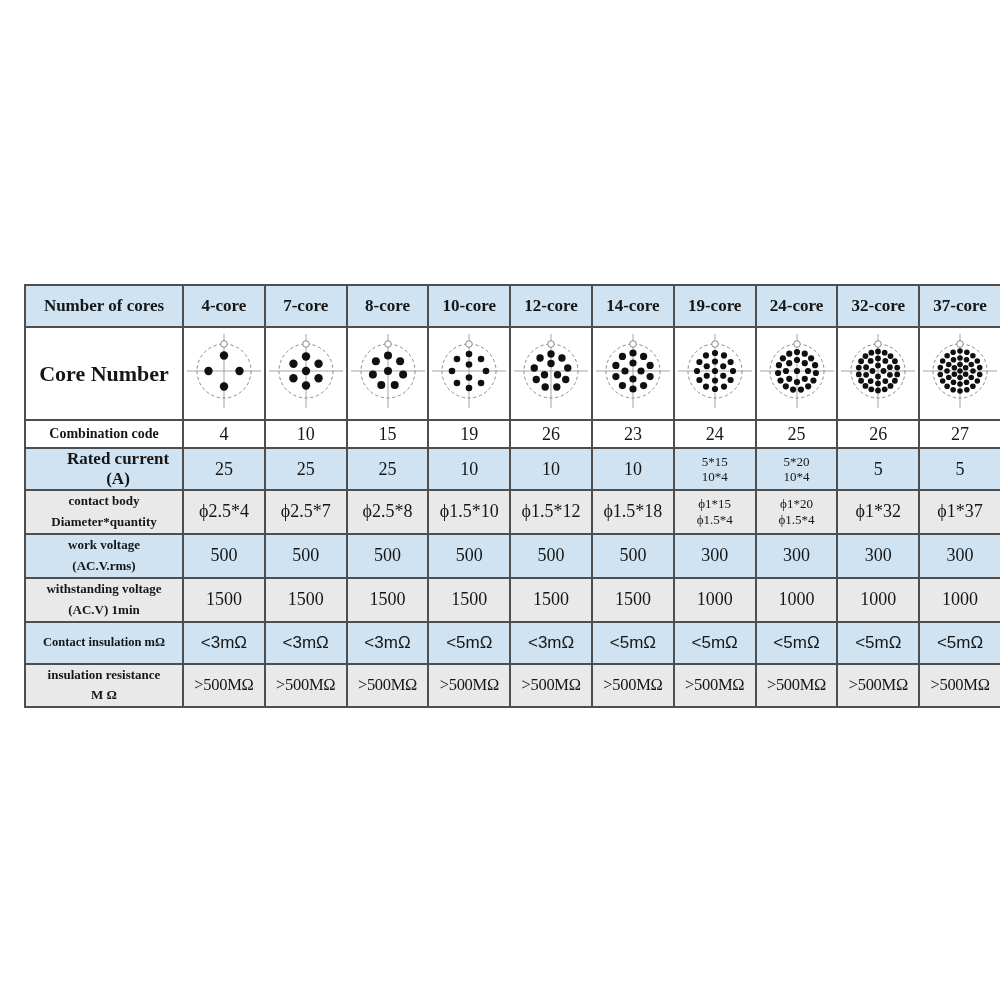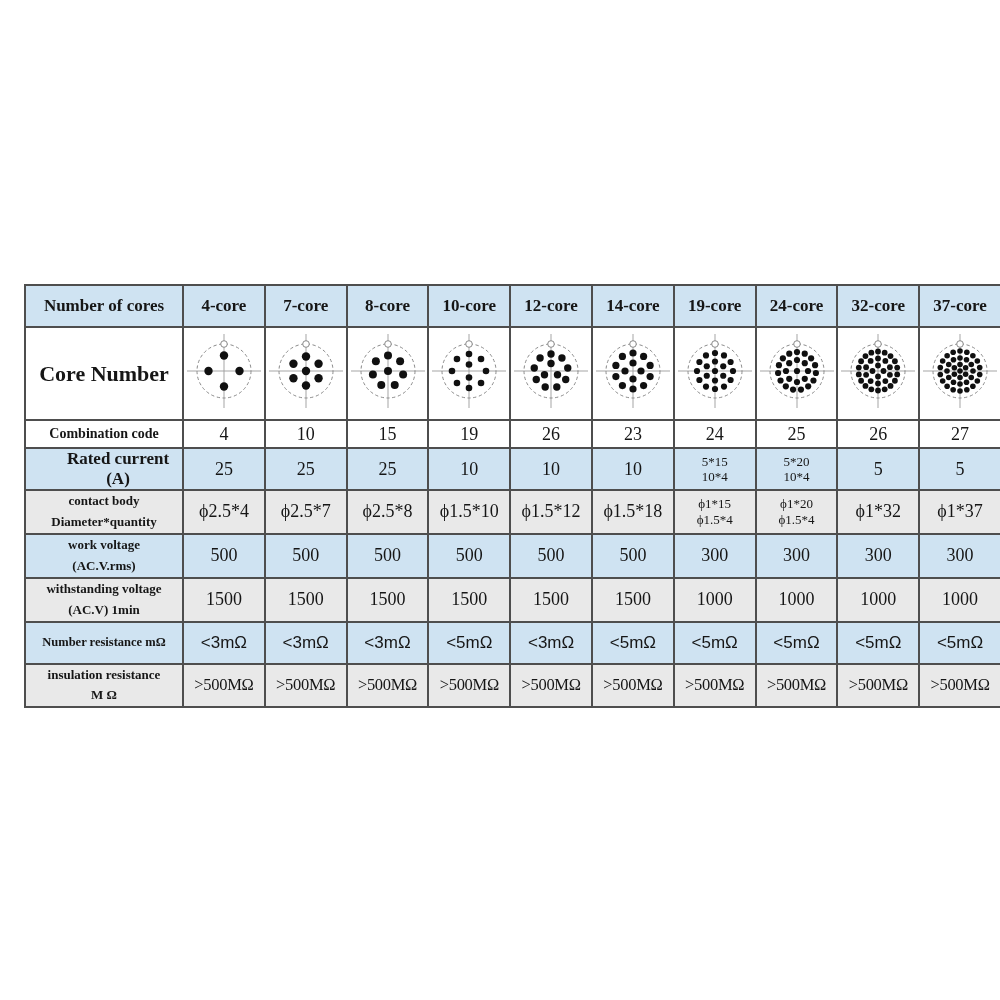--- a/index.html
+++ b/index.html
@@ -384,21 +384,21 @@
           <td class="bg-gray">1500</td>
           <td class="bg-gray">1500</td>
           <td class="bg-gray">1500</td>
           <td class="bg-gray">1500</td>
           <td class="bg-gray">1000</td>
           <td class="bg-gray">1000</td>
           <td class="bg-gray">1000</td>
           <td class="bg-gray">1000</td>
         </tr>
         <tr class="row-contact_resistance" data-row="contact_resistance">
-          <th class="bg-blue lbl-12">Number resistance mΩ</th>
+          <th class="bg-blue lbl-12">Contact insulation mΩ</th>
           <td class="bg-blue">&lt;3mΩ</td>
           <td class="bg-blue">&lt;3mΩ</td>
           <td class="bg-blue">&lt;3mΩ</td>
           <td class="bg-blue">&lt;5mΩ</td>
           <td class="bg-blue">&lt;3mΩ</td>
           <td class="bg-blue">&lt;5mΩ</td>
           <td class="bg-blue">&lt;5mΩ</td>
           <td class="bg-blue">&lt;5mΩ</td>
           <td class="bg-blue">&lt;5mΩ</td>
           <td class="bg-blue">&lt;5mΩ</td>

